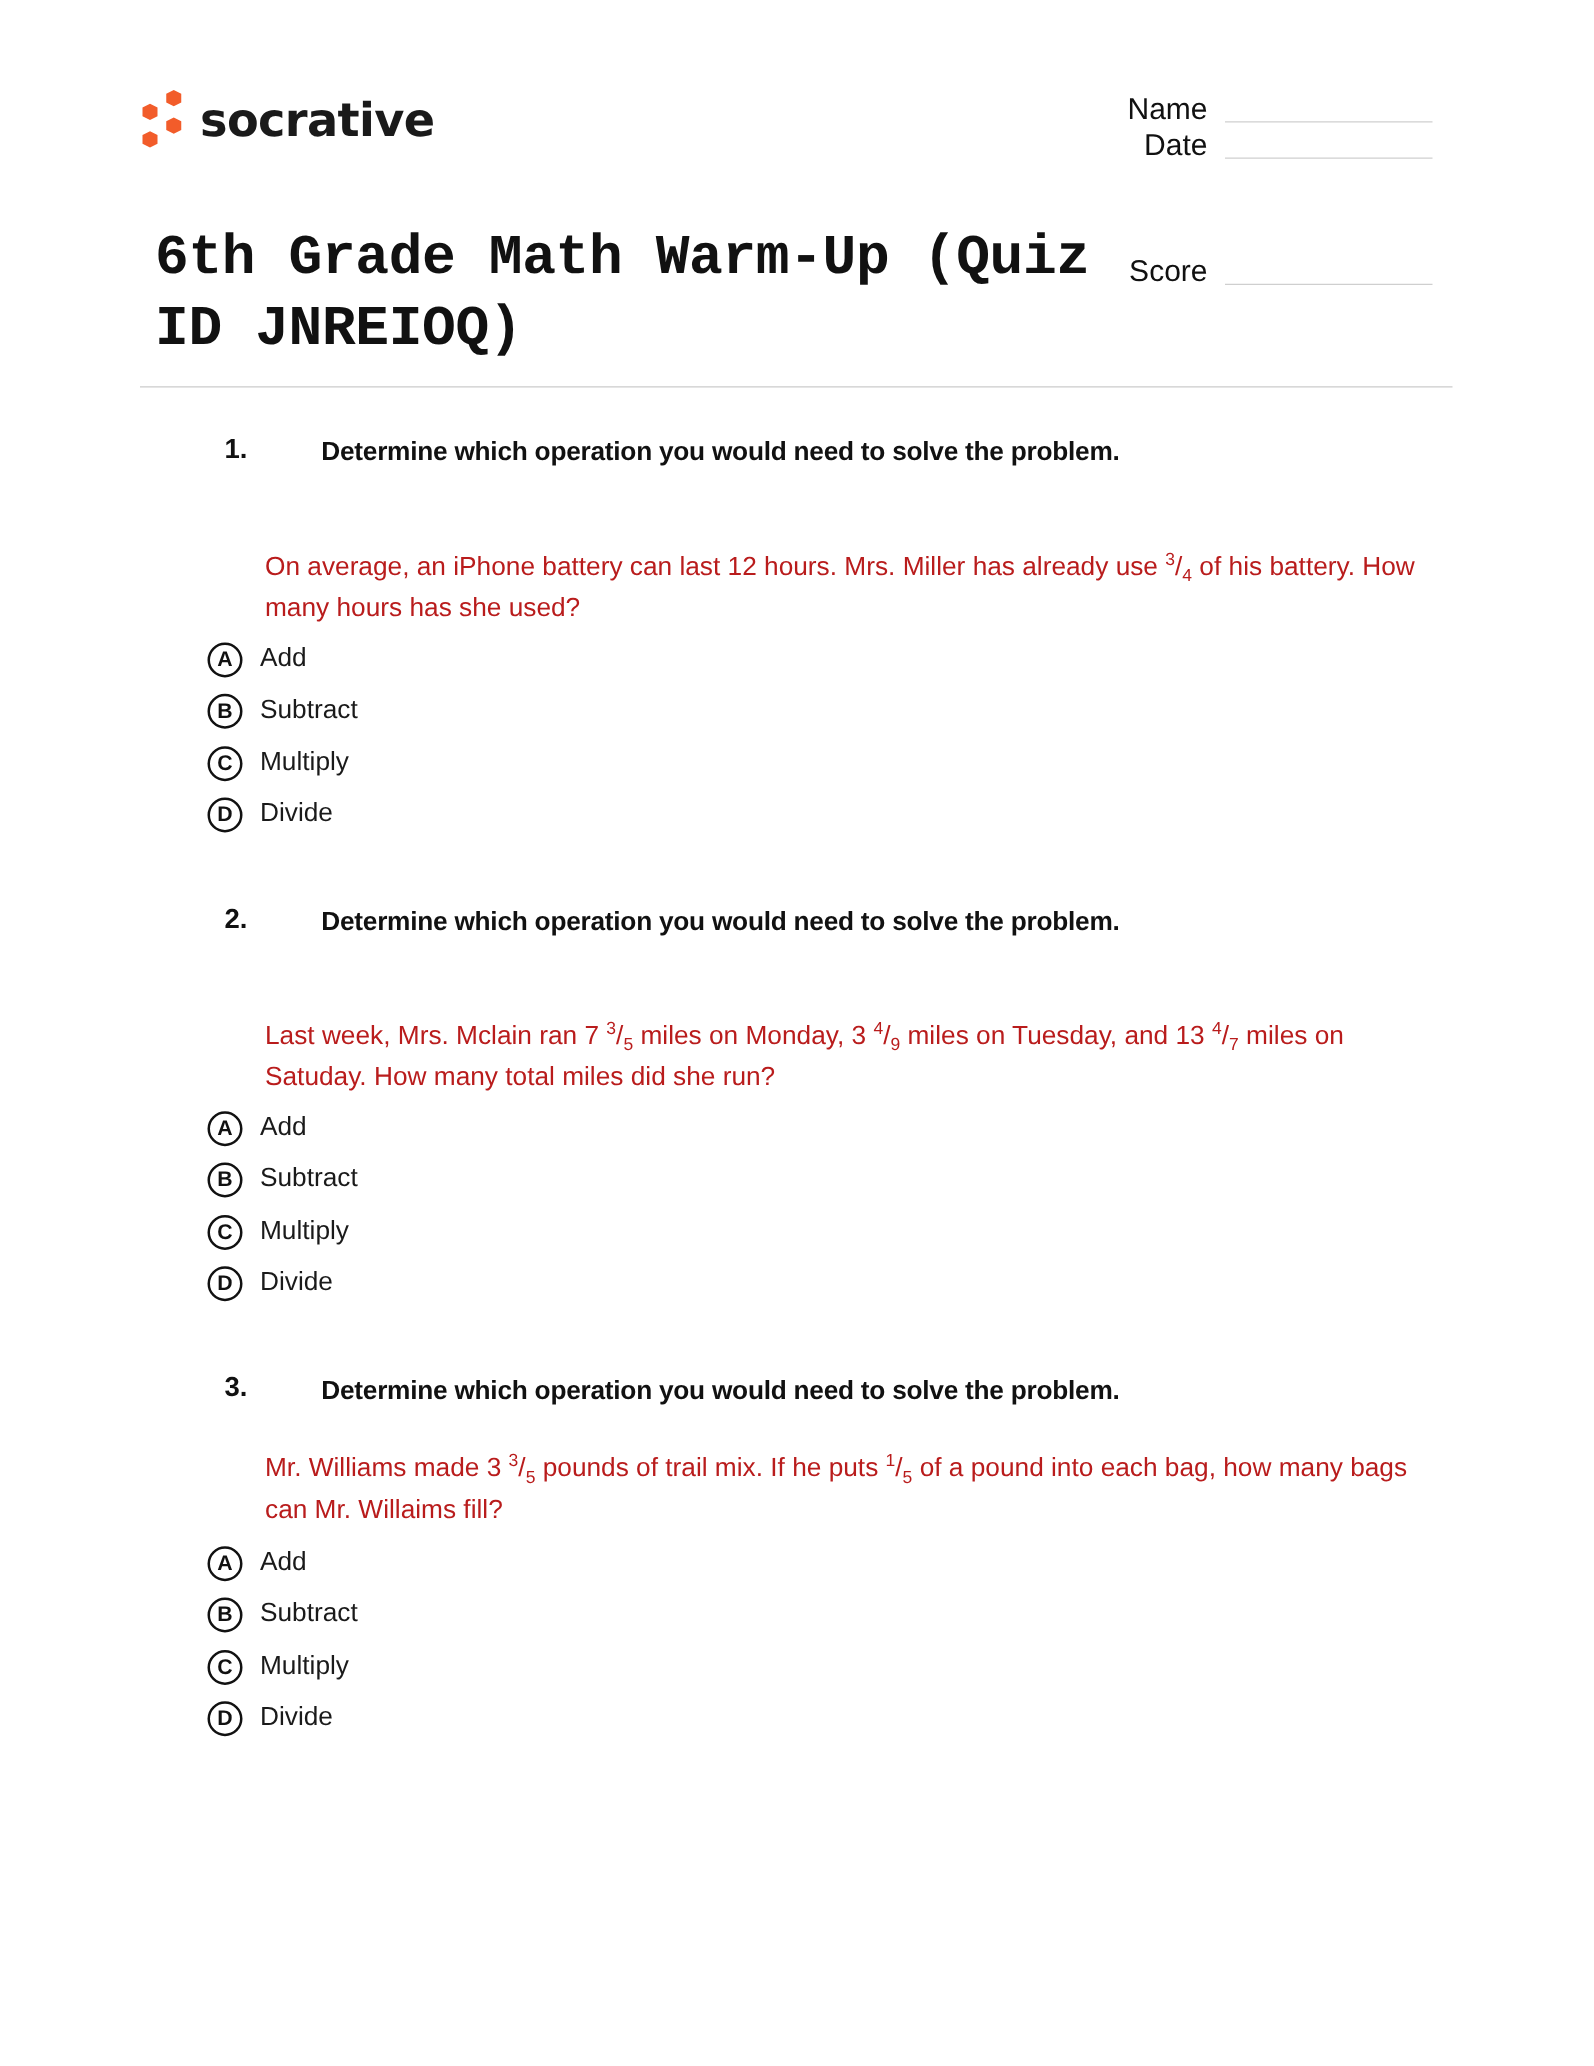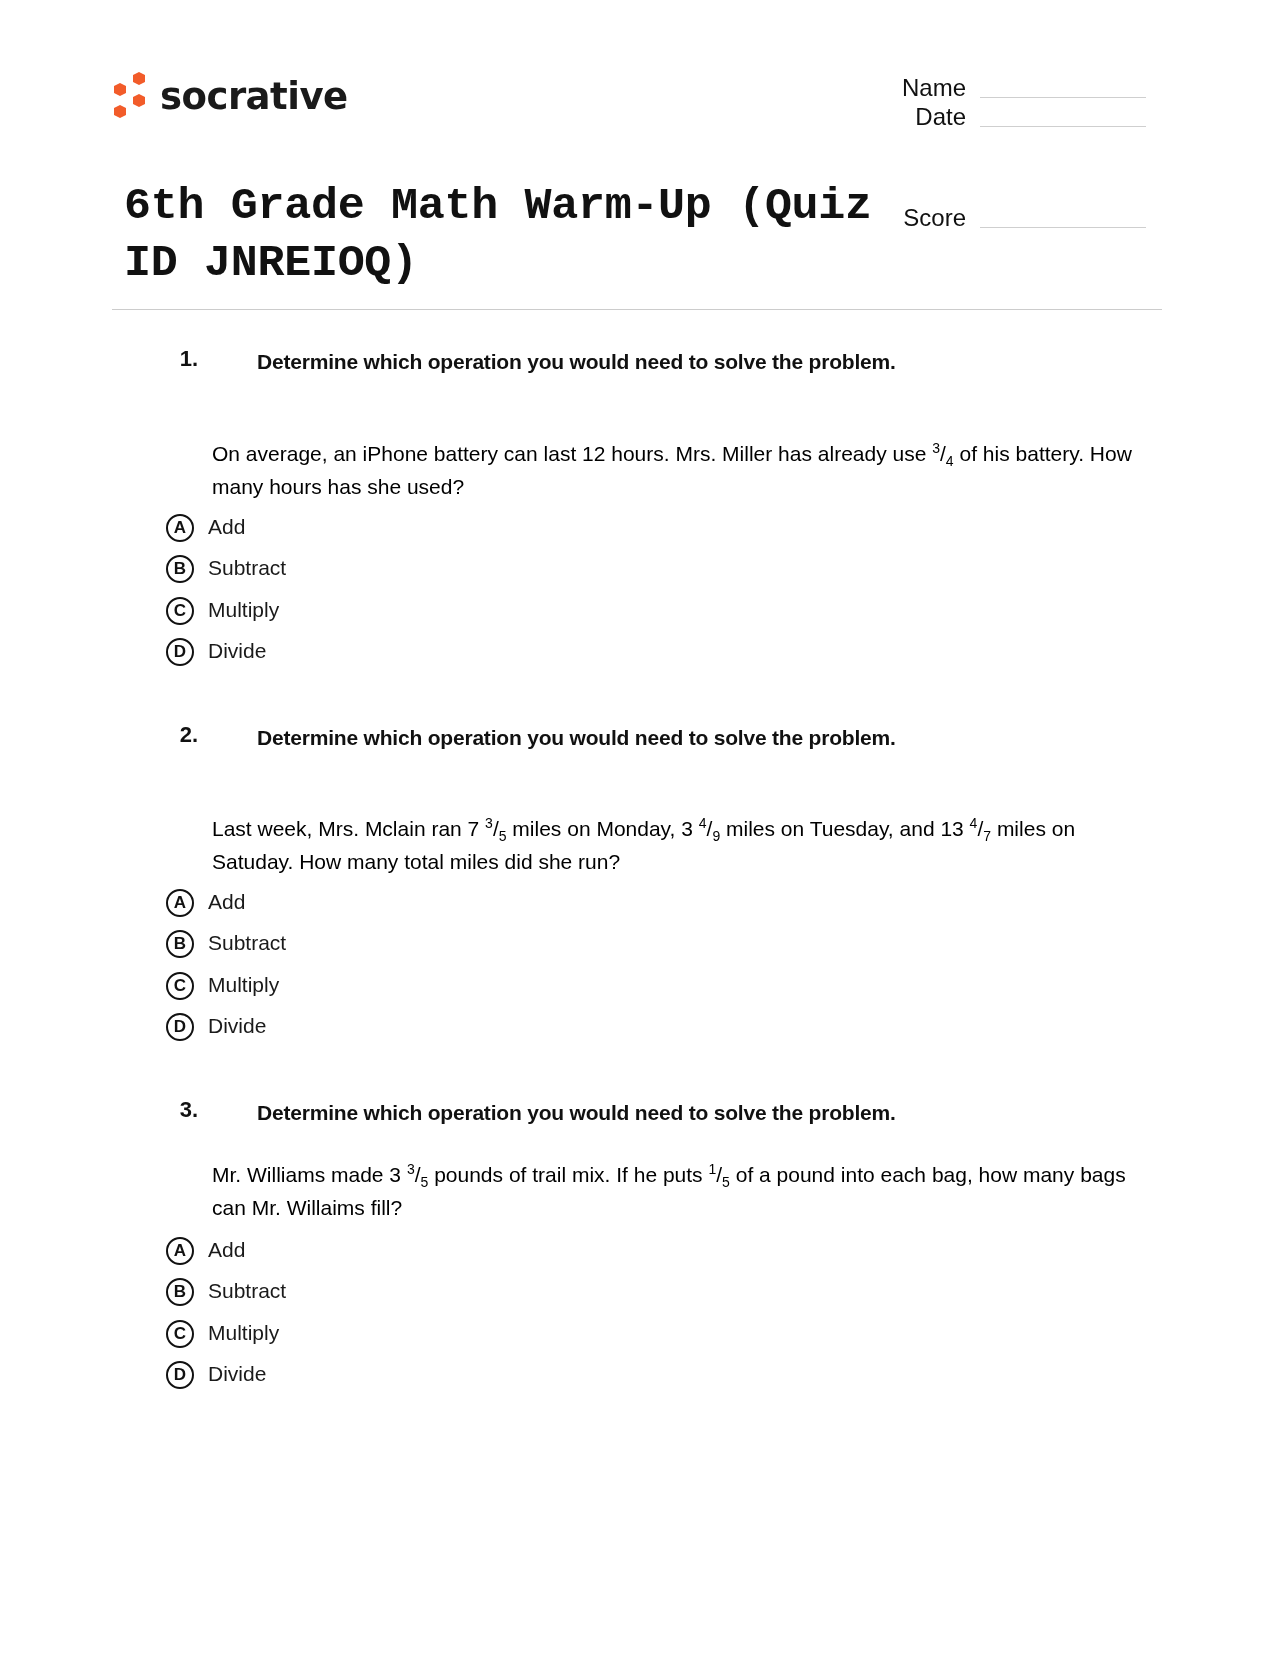--- a/index.html
+++ b/index.html
@@ -19,21 +19,21 @@
   .meta-line { width: 166px; border-bottom: 1.5px solid #cfcfcf; height: 0; margin-bottom: 2px; }
   .title {
     position: absolute; left: 112px; top: 166px; width: 760px; margin: 12px;
     font-family: Liberation Mono, monospace; font-weight: 600; font-size: 45px;
     line-height: 57px; letter-spacing: -0.3px; color: #111;
   }
   .divider { position: absolute; left: 112px; top: 309px; width: 1050px; height: 0; border-top: 1.5px solid #cccccc; }
   .question { position: absolute; left: 0; width: 1275px; }
   .q-num { position: absolute; left: 170px; width: 28px; text-align: right; font-size: 22px; font-weight: 700; line-height: 1; }
   .q-prompt { position: absolute; left: 212px; font-size: 21px; font-weight: 700; line-height: 1; letter-spacing: -0.2px; margin-left: 45px; }
-  .q-body { position: absolute; left: 212px; width: 940px; font-size: 21px; line-height: 33px; margin: 0; color: #000000; }
+  .q-body { position: absolute; left: 212px; width: 940px; font-size: 21px; line-height: 33px; margin: 0; color: #b91c1c; }
   .q-body sup, .q-body sub { font-size: 14px; line-height: 0; }
   .q-body sup { vertical-align: 8px; }
   .q-body sub { vertical-align: -5px; }
   .options { position: absolute; left: 166px; }
   .option { position: absolute; left: 0; display: flex; align-items: center; height: 34px; white-space: nowrap; }
   .opt-circle {
     width: 28px; height: 28px; border: 2px solid #111; border-radius: 50%;
     display: flex; align-items: center; justify-content: center;
     font-size: 17px; font-weight: 700; box-sizing: border-box; margin-top: 2px;
   }

